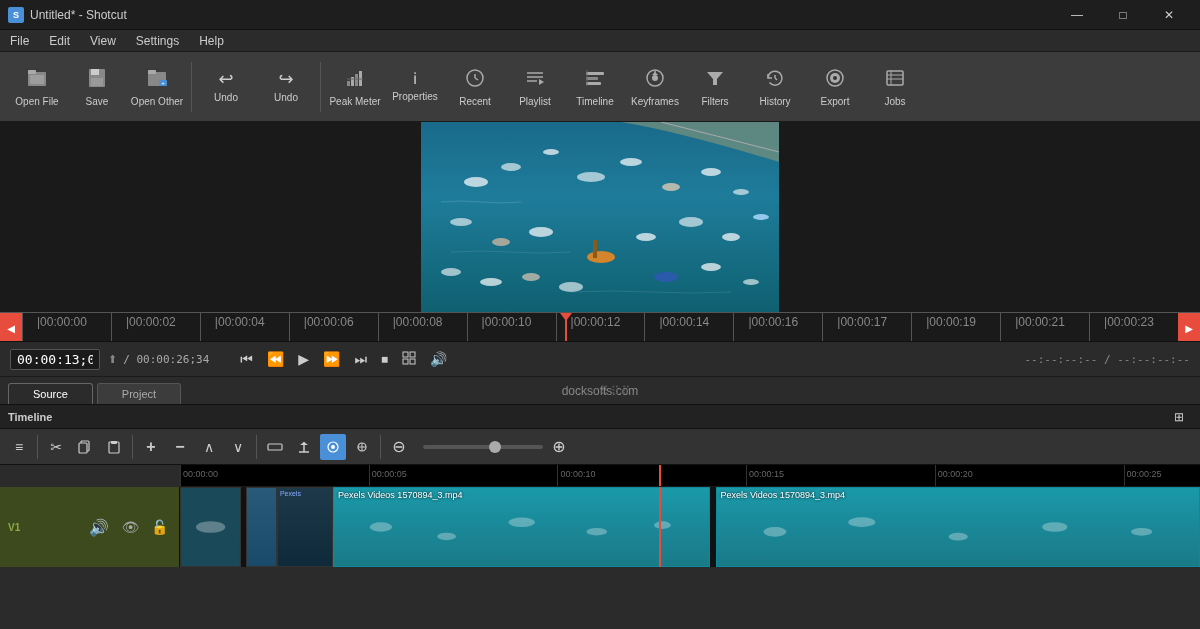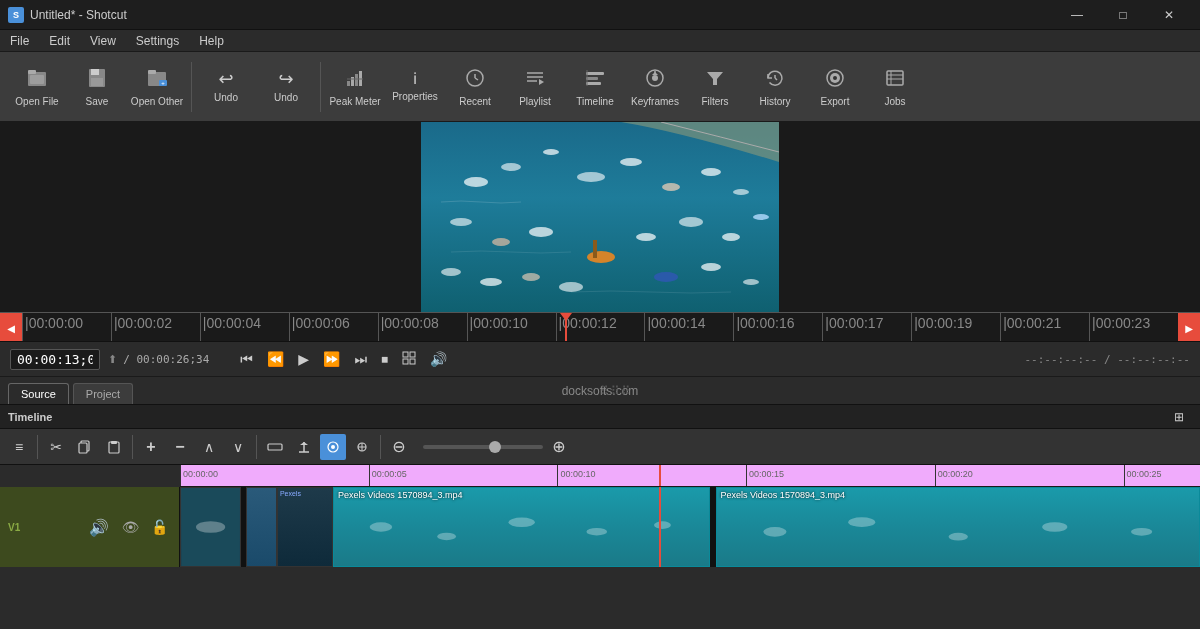--- a/index.html
+++ b/index.html
@@ -156,23 +156,23 @@
     .ruler-mark {
       flex: 1;
       height: 100%;
       border-left: 1px solid #555;
       position: relative;
       display: flex;
       align-items: flex-start;
       padding-top: 2px;
     }
     .ruler-label {
-      font-size: 14px;
+      font-size: 12px;
       color: #888;
-      padding-left: 2px;
+      padding-left: 14px;
     }
     .playhead {
       position: absolute;
       top: 0;
       width: 2px;
       height: 100%;
       background: #e74c3c;
       z-index: 10;
     }
     .playhead-arrow {
@@ -250,21 +250,21 @@
       height: 28px;
       background: #2b2b2b;
       display: flex;
       align-items: flex-end;
       padding: 0 8px;
       gap: 4px;
       border-bottom: 1px solid #111;
       position: relative;
     }
     .source-tab {
-      padding: 4px 12px;
+      padding: 4px 24px;
       font-size: 11px;
       color: #aaa;
       background: #3c3c3c;
       border-radius: 3px 3px 0 0;
       cursor: pointer;
       border: 1px solid #555;
       border-bottom: none;
     }
     .source-tab.active {
       background: #2b2b2b;
@@ -834,21 +834,21 @@
       <div id="zoom-slider">
         <div id="zoom-thumb"></div>
       </div>
     </div>
     <button class="tl-btn" style="font-size:16px;">⊕</button>
   </div>
 
   <div id="tracks-container">
 
     <div style="display:flex; height:22px;">
-      <div id="master-timeline" style="flex:1; background:#f0abfc; position:relative; border-bottom:1px solid #1a1a1a;">
+      <div id="master-timeline" style="flex:1; background:#000000; position:relative; border-bottom:1px solid #1a1a1a;">
         <div class="master-ruler-mark" style="left:0%"><span>00:00:00</span></div>
         <div class="master-ruler-mark" style="left:18.5%"><span>00:00:05</span></div>
         <div class="master-ruler-mark" style="left:37%"><span>00:00:10</span></div>
         <div class="master-ruler-mark" style="left:55.5%"><span>00:00:15</span></div>
         <div class="master-ruler-mark" style="left:74%"><span>00:00:20</span></div>
         <div class="master-ruler-mark" style="left:92.5%"><span>00:00:25</span></div>
 
         <div class="tl-playhead" style="left:47%;"></div>
       </div>
     </div>

